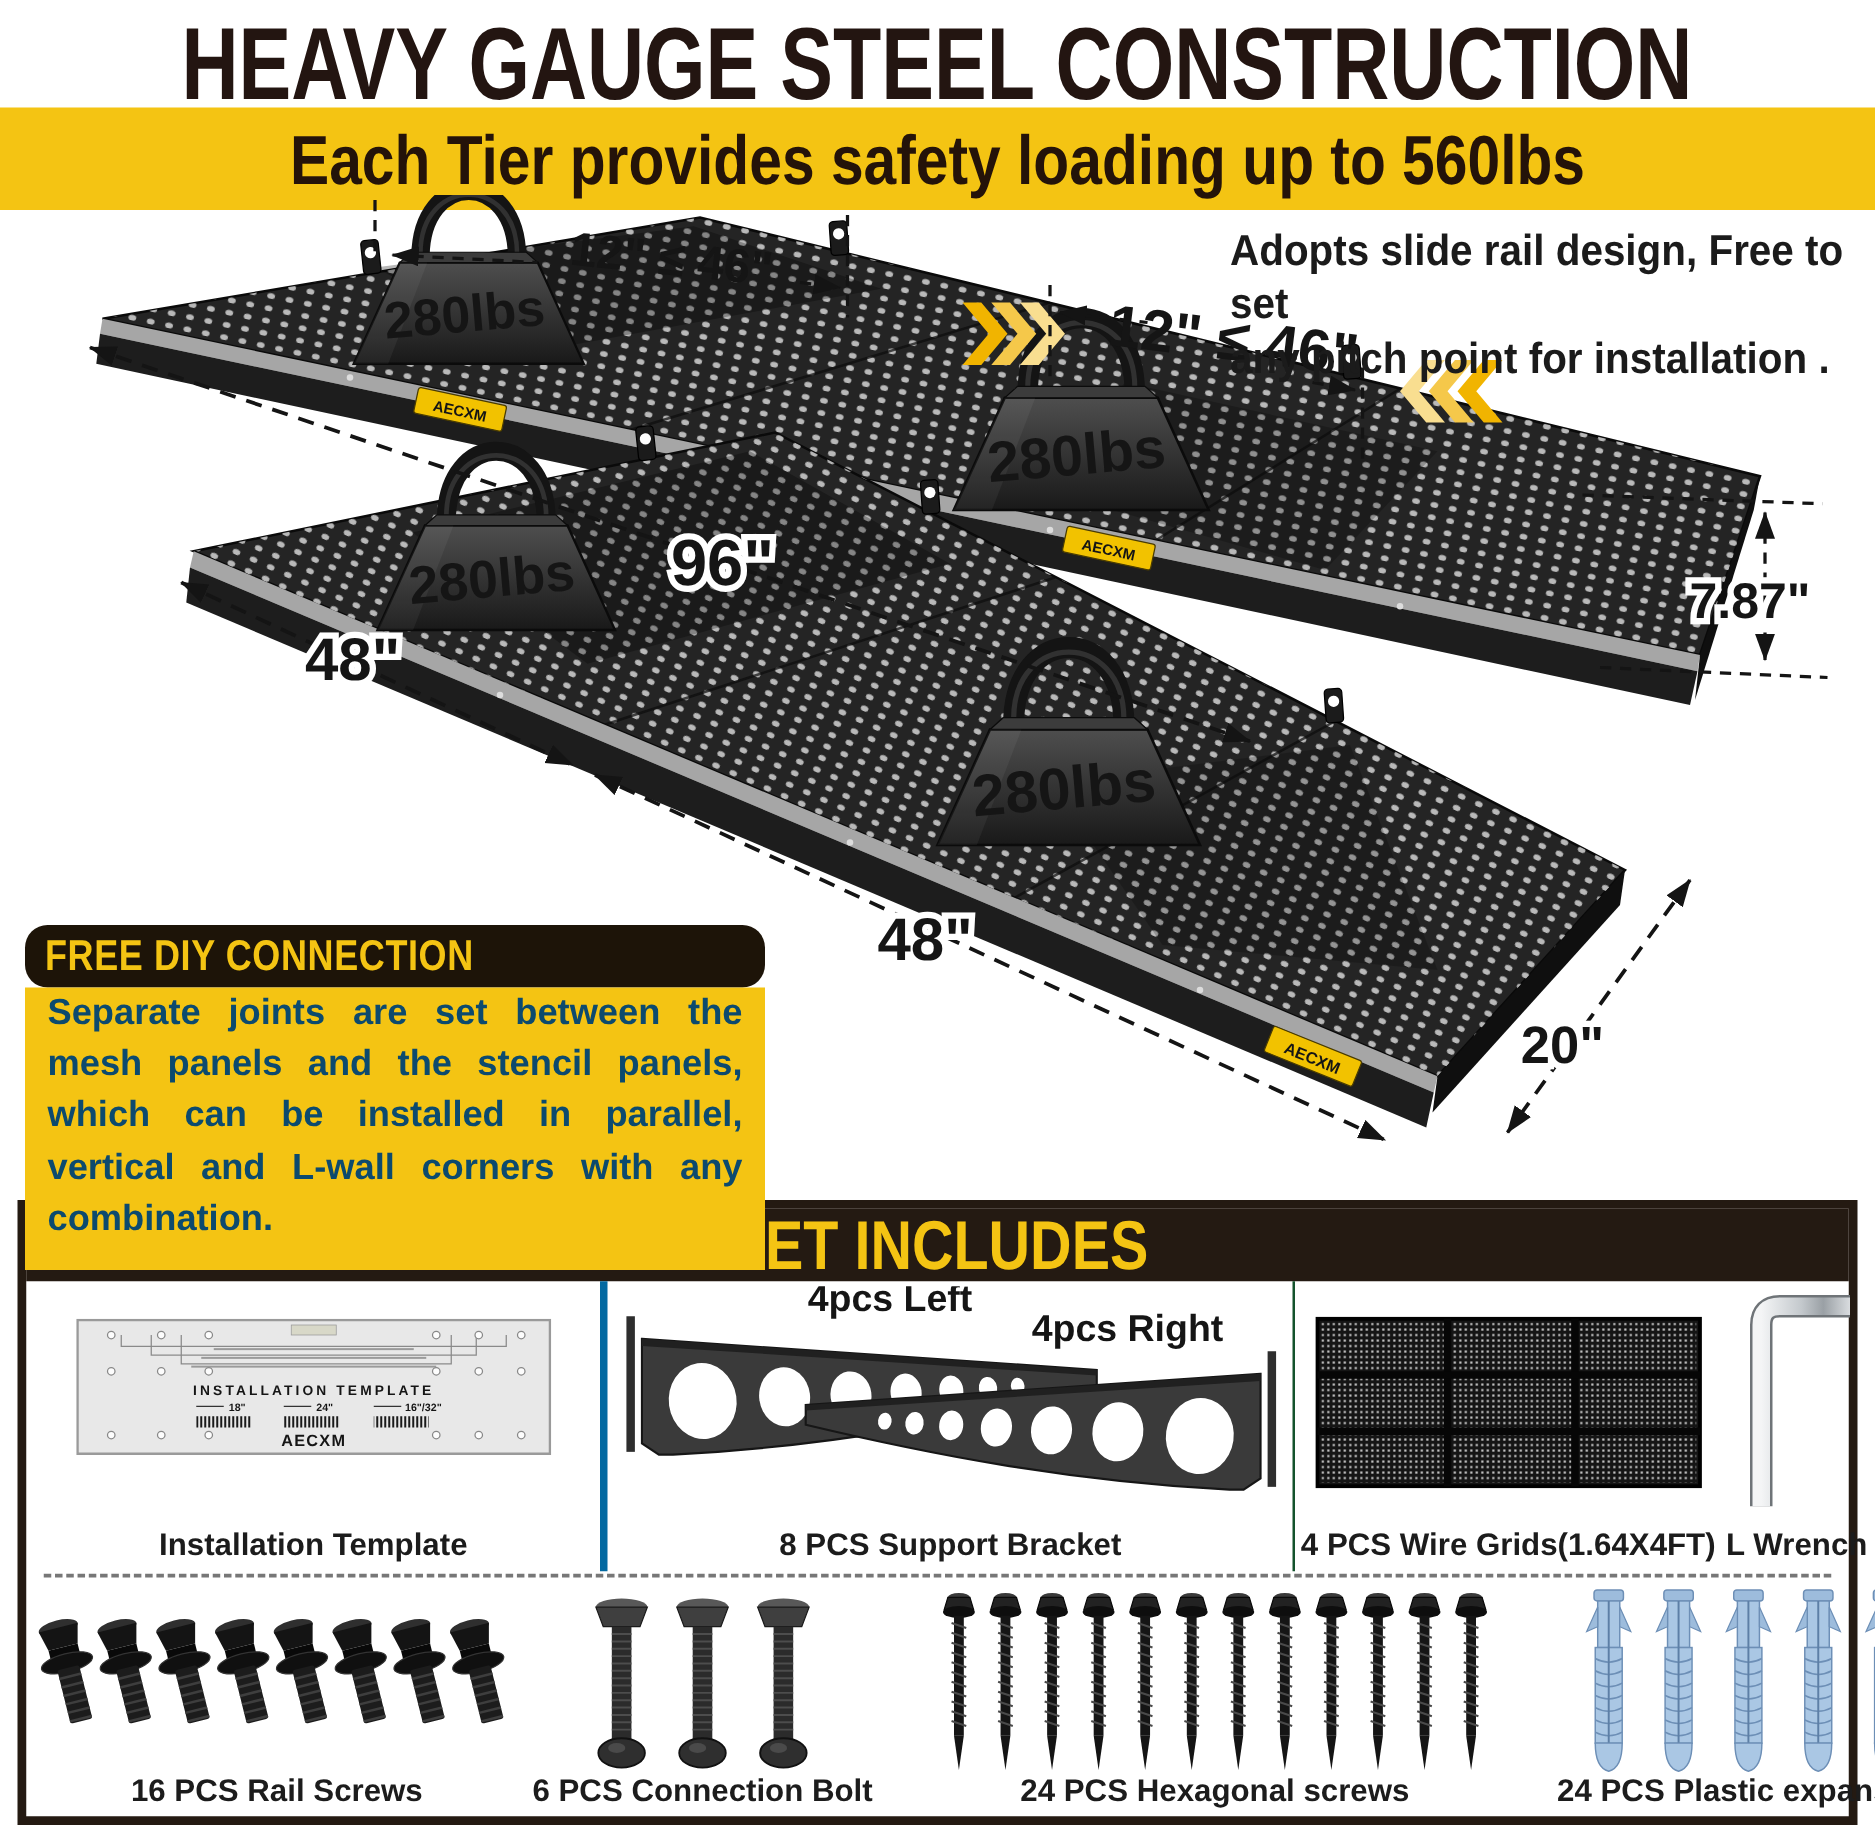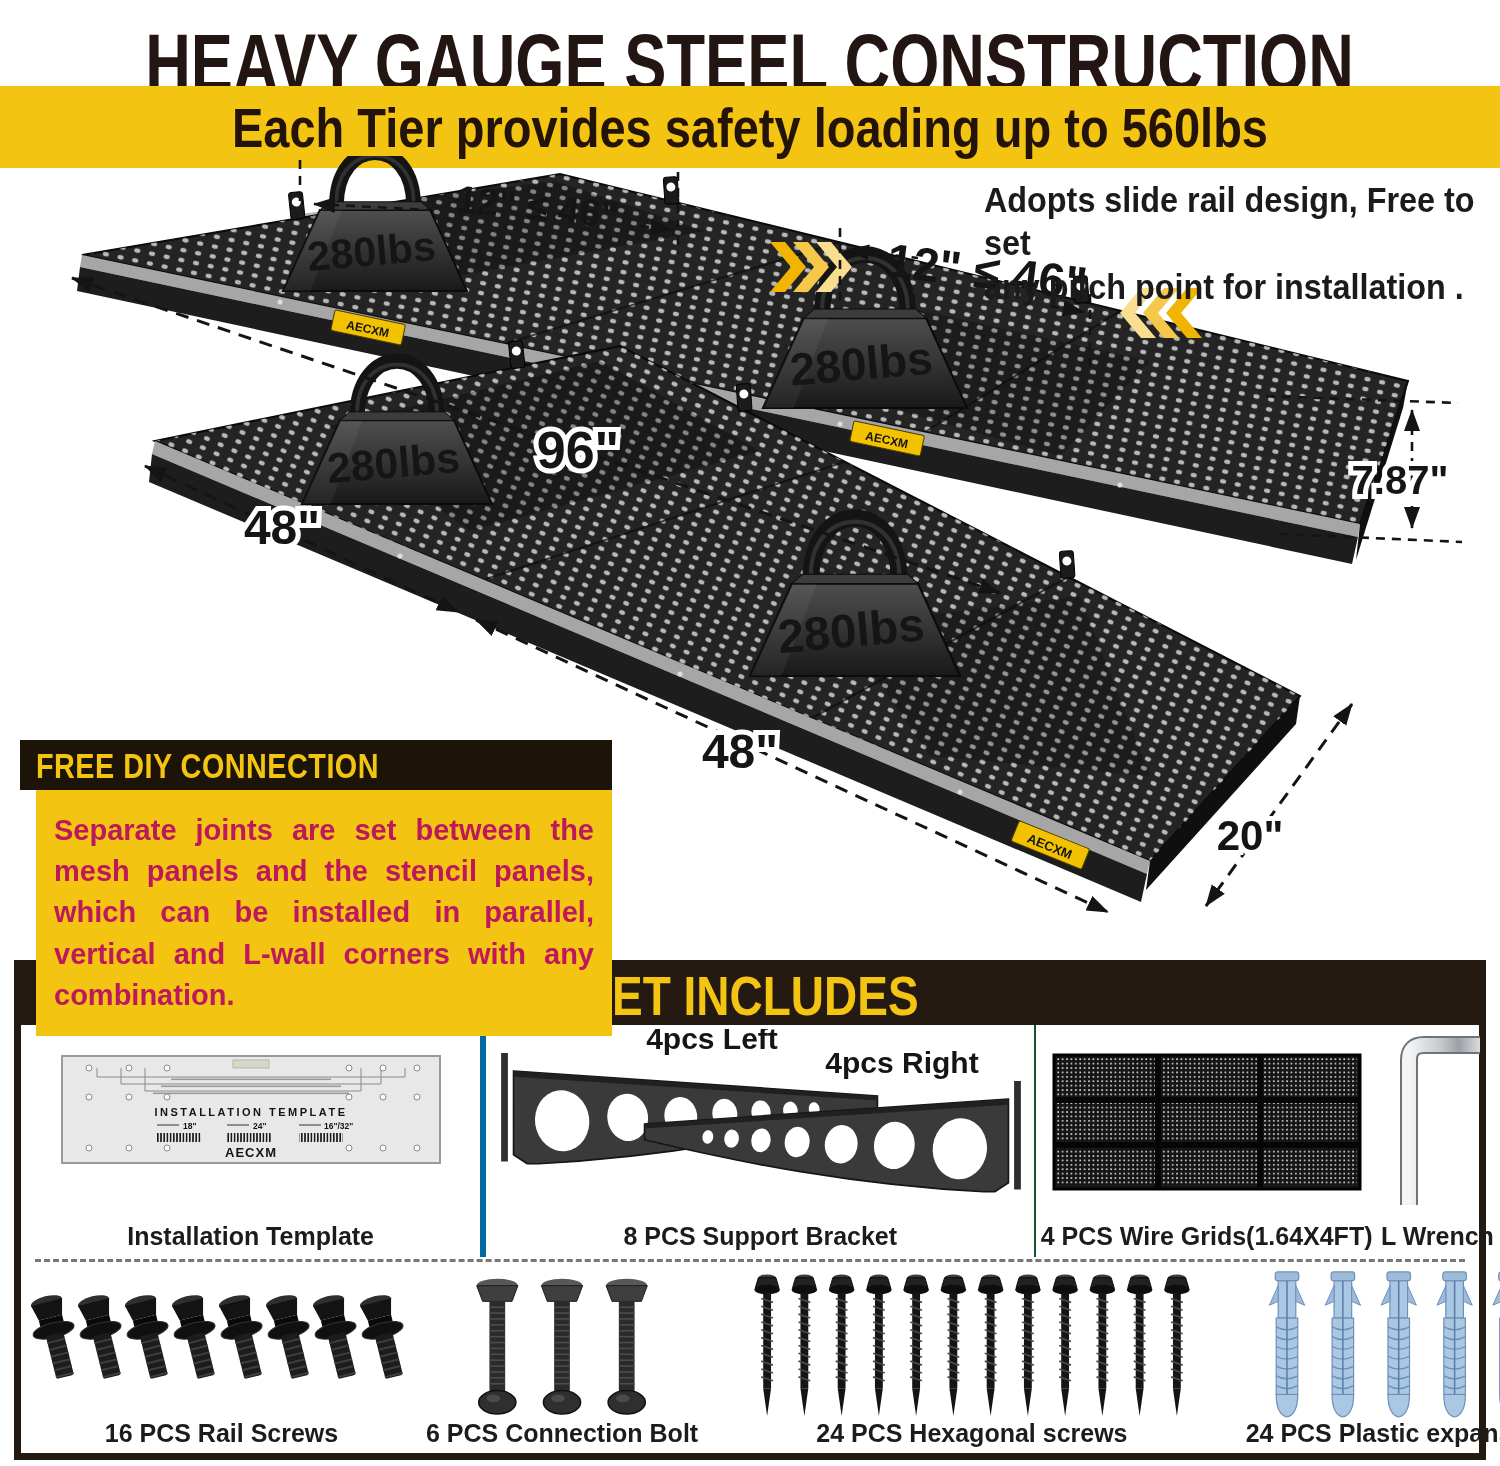--- a/index.html
+++ b/index.html
@@ -1,39 +1,39 @@
 <!DOCTYPE html>
 <html><head>
 <meta charset="utf-8">
 <style>
   html,body{margin:0;padding:0;background:#ffffff;}
   .page{position:relative;width:1500px;height:1466px;background:#fff;overflow:hidden;
         font-family:"Liberation Sans",sans-serif;color:#1c1c1c;}
   
-  .title{position:absolute;top:16px;left:0;width:100%;text-align:center;}
+  .title{position:absolute;top:5px;left:0;width:100%;text-align:center;}
   .title span{display:inline-block;font-size:62px;font-weight:bold;color:#231511;
               letter-spacing:0px;transform:scale(1.02,1.32);transform-origin:center top;white-space:nowrap;}
   .banner{position:absolute;top:86px;left:0;width:100%;height:82px;background:#F4C413;
           display:flex;align-items:center;justify-content:center;}
   .banner span{display:inline-block;font-size:47px;font-weight:bold;color:#241309;transform:scale(1,1.18);white-space:nowrap;}
   
   .illu{position:absolute;top:156px;left:0;width:1500px;height:800px;}
   .note{position:absolute;left:984px;top:178px;width:505px;font-size:33px;font-weight:bold;
         color:#1b1b1b;line-height:1.25;transform:scale(.98,1.05);transform-origin:left top;}
   svg text{font-family:"Liberation Sans",sans-serif;font-weight:bold;fill:#151515;}
   .dl{stroke:#141414;stroke-width:3;stroke-dasharray:13 9;fill:none;}
   .dl2{stroke:#141414;stroke-width:2.6;stroke-dasharray:9 7;fill:none;}
   .dimtx{paint-order:stroke;stroke:#ffffff;stroke-width:10px;}
   
   .diy{position:absolute;left:20px;top:740px;width:592px;z-index:5;}
   .diy-head{background:#1d1408;color:#F4C413;font-size:30px;font-weight:bold;
-            padding:9px 16px 7px 16px;letter-spacing:.5px;}
+            padding:9px 16px 7px 16px;letter-spacing:.5px;border-radius:18px;}
   .diy-head span{display:inline-block;transform:scale(.96,1.15);transform-origin:left center;}
-  .diy-body{background:#F4C413;color:#be185d;font-size:29px;font-weight:bold;
-            text-align:justify;padding:20px 18px 20px 18px;line-height:1.42;margin-left:16px;}
+  .diy-body{background:#F4C413;color:#0c4a6e;font-size:29px;font-weight:bold;
+            text-align:justify;padding:0 18px 20px 18px;line-height:1.42;}
   
   .setbox{position:absolute;left:14px;top:960px;width:1472px;height:500px;
           border:7px solid #241a12;background:#fff;box-sizing:border-box;}
   .set-banner{height:58px;background:#241a12;display:flex;align-items:center;justify-content:center;}
   .set-banner span{display:inline-block;color:#F4C413;font-size:46px;font-weight:bold;transform:scale(1,1.2);}
   .row1{display:flex;height:232px;}
   .row2{display:flex;height:190px;}
   .cell{display:flex;flex-direction:column;align-items:center;box-sizing:border-box;padding:4px 4px 2px 4px;}
   .c-template{flex:0 0 31.5%;}
   .c-brackets{flex:0 0 37%;border-left:6px solid #0369a1;}

